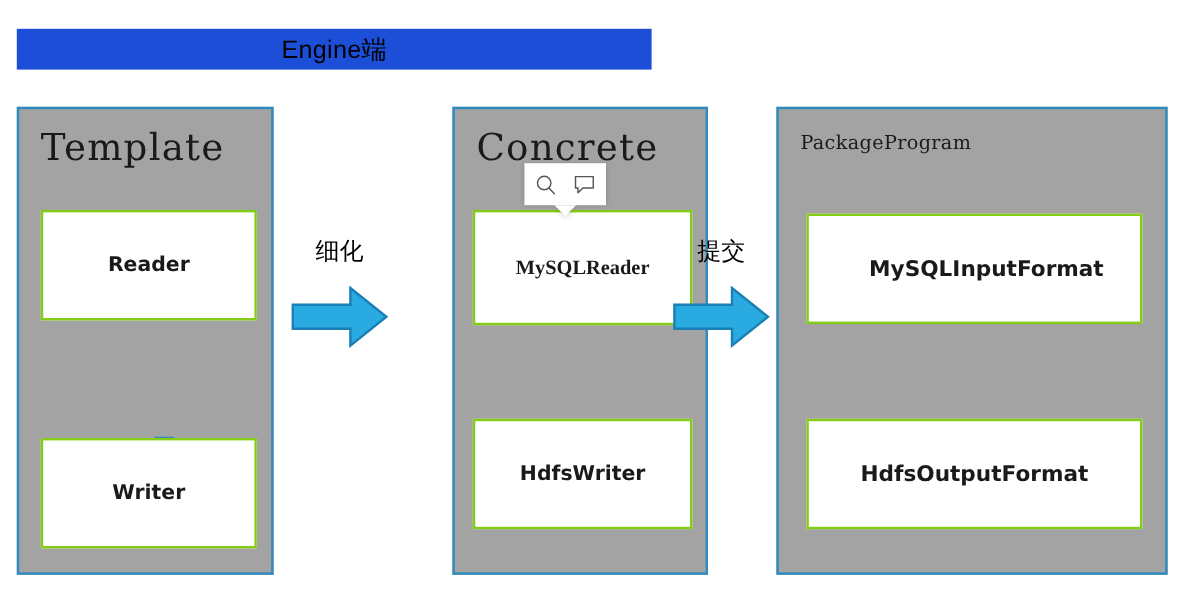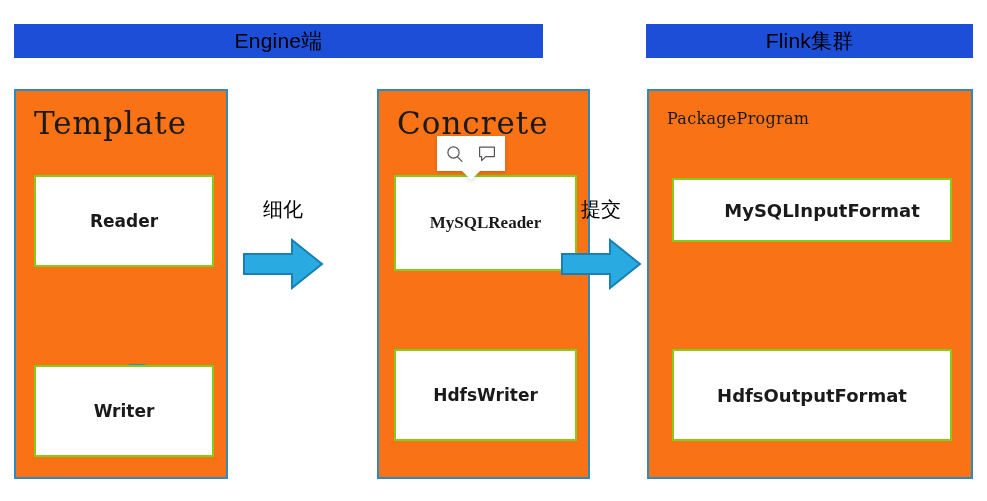--- a/index.html
+++ b/index.html
@@ -35,21 +35,21 @@
     letter-spacing: 0.2px;
     white-space: nowrap;
   }
   #header-engine { left: 14px;  top: 24px; width: 529px; height: 34px; }
   #header-flink  { left: 646px; top: 24px; width: 327px; height: 34px; }
 
   
   .panel {
     position: absolute;
     border: 2px solid #2E8BC0;
-    background: #f97316;
+    background: #a3a3a3;
     box-sizing: border-box;
   }
   #panel-template { left: 14px;  top: 89px; width: 214px; height: 390px; }
   #panel-concrete { left: 330px; top: 89px; width: 213px; height: 390px; margin-left: 47px; }
   #panel-package  { left: 647px; top: 89px; width: 326px; height: 390px; }
 
   .panel-title {
     position: absolute;
     left: 18px;
     top: 14px;
@@ -76,21 +76,21 @@
     color: #1a1a1a;
     white-space: nowrap;
   }
   
   #box-reader  { left: 18px; top: 84px;  width: 180px; height: 92px; }
   #box-writer  { left: 18px; top: 258px; width: 180px; height: 92px; margin-top: 16px; }
   
   #box-mysqlreader { left: 15px; top: 84px;  width: 183px; height: 96px; font-family: Liberation Serif, serif; }
   #box-hdfswriter  { left: 15px; top: 258px; width: 183px; height: 92px; }
   
-  #box-mysqlinputformat  { left: 23px; top: 87px;  width: 280px; height: 64px; font-size: 18px; padding-left: 20px; }
+  #box-mysqlinputformat  { left: 23px; top: 87px;  width: 280px; height: 92px; font-size: 18px; padding-left: 20px; }
   #box-hdfsoutputformat  { left: 23px; top: 258px; width: 280px; height: 92px; font-size: 18px; }
 
   
   .down-arrow {
     position: absolute;
     width: 48px;
     height: 68px;
   }
   #arrow-down-left     { left: 97px;  top: 272px; }
   #arrow-down-middle   { left: 413px; top: 272px; }
@@ -155,21 +155,20 @@
     cursor: pointer;
   }
 </style>
 </head>
 <body>
 
 <div class="canvas">
 
   <div class="header-bar" id="header-engine">Engine端</div>
 
-  <div class="header-bar" id="header-flink">Flink集群</div>
 
   <div class="panel" id="panel-template">
     <div class="panel-title">Template</div>
 
     <div class="inner-box" id="box-reader">Reader</div>
 
     <svg class="down-arrow" id="arrow-down-left" viewBox="0 0 48 68" xmlns="http://www.w3.org/2000/svg">
       <polygon points="17,2 31,2 31,40 45,40 24,66 3,40 17,40" fill="#ffffff" stroke="#2E8BC0" stroke-width="2.2" stroke-linejoin="miter"></polygon>
     </svg>
 

